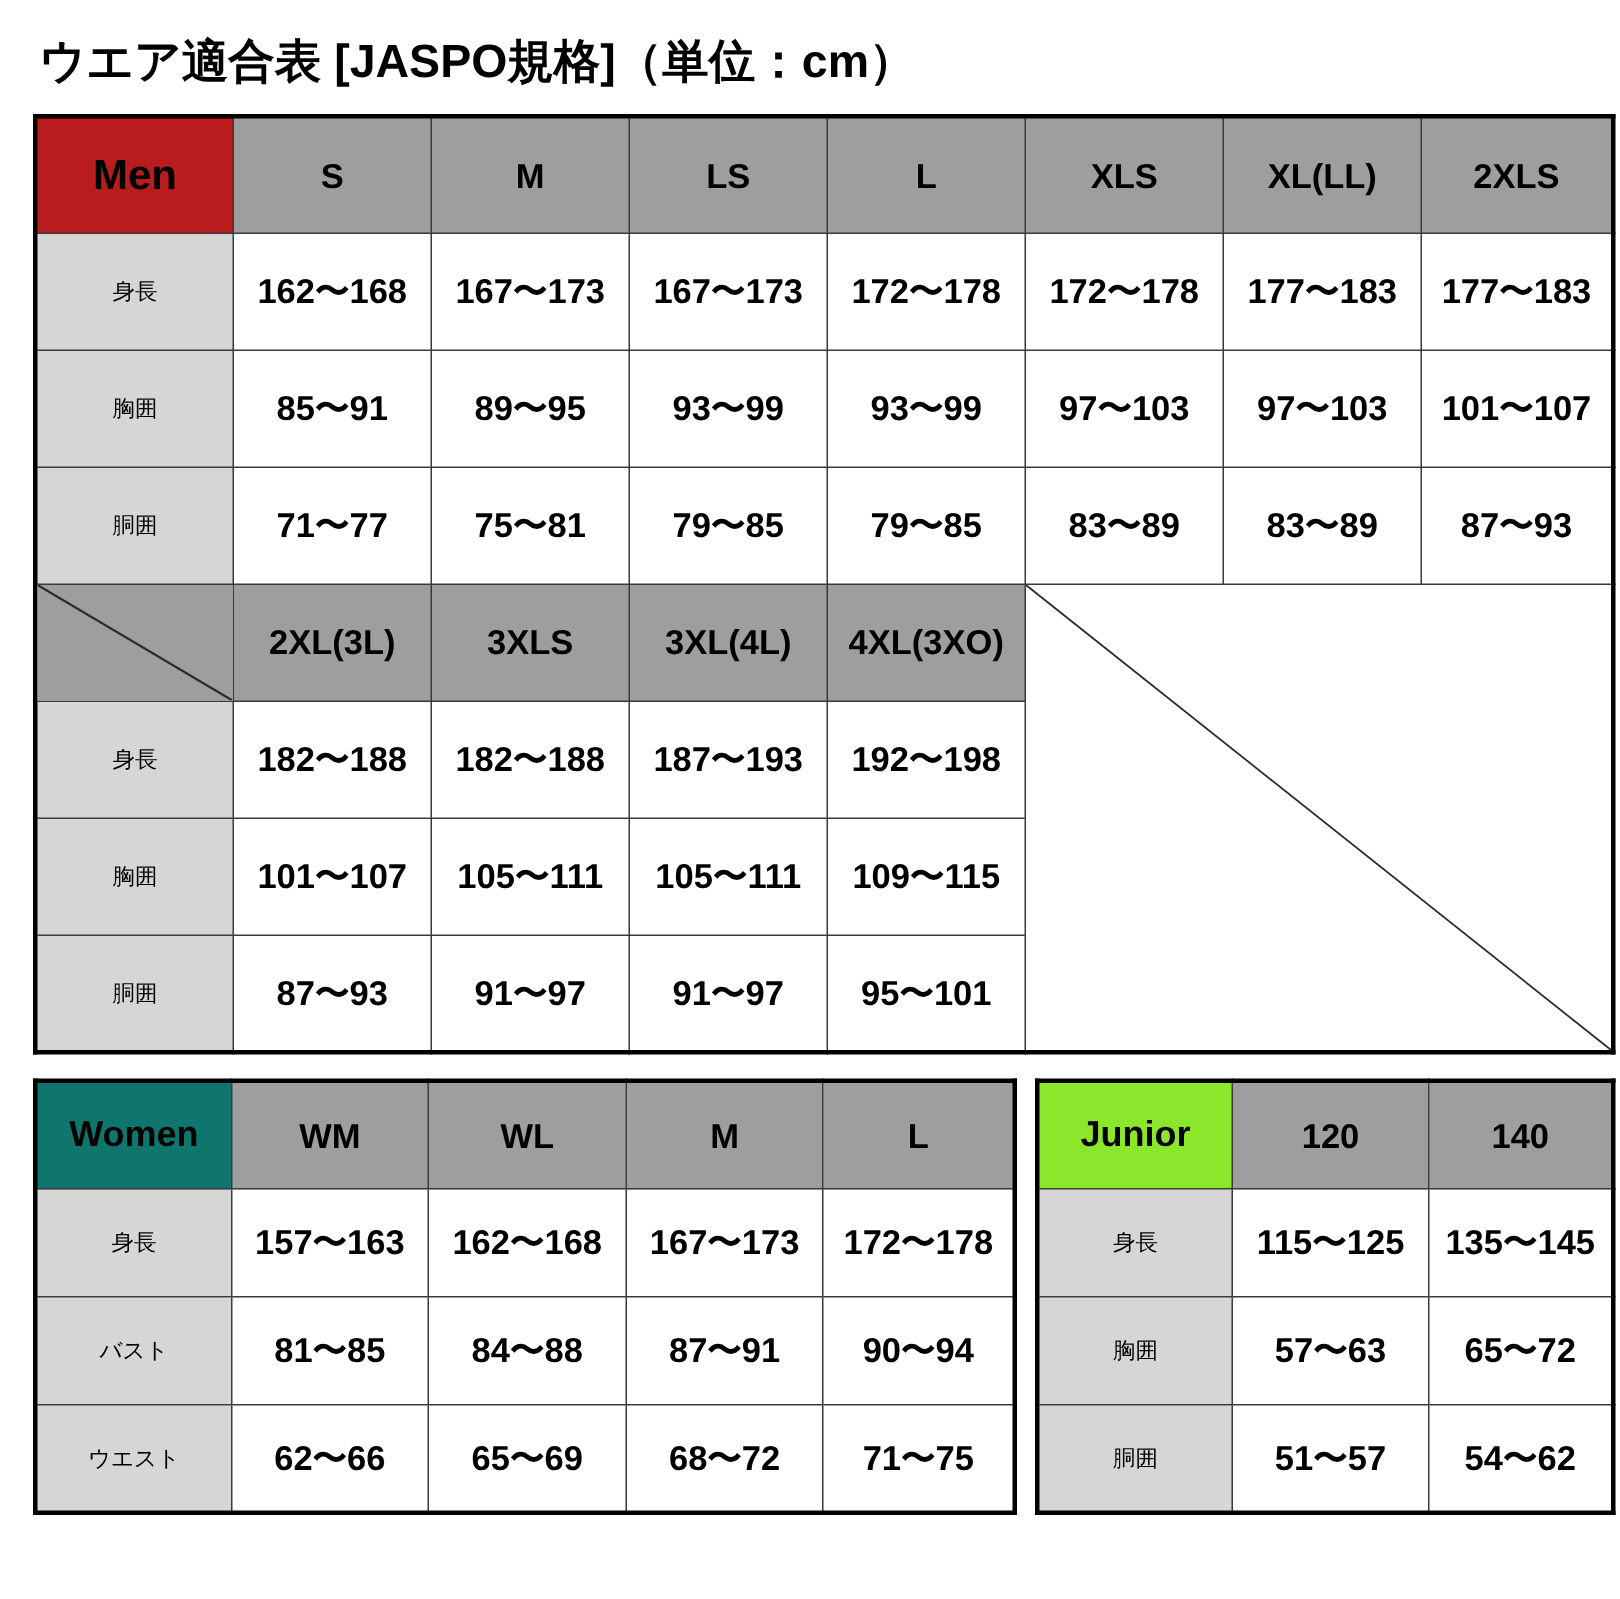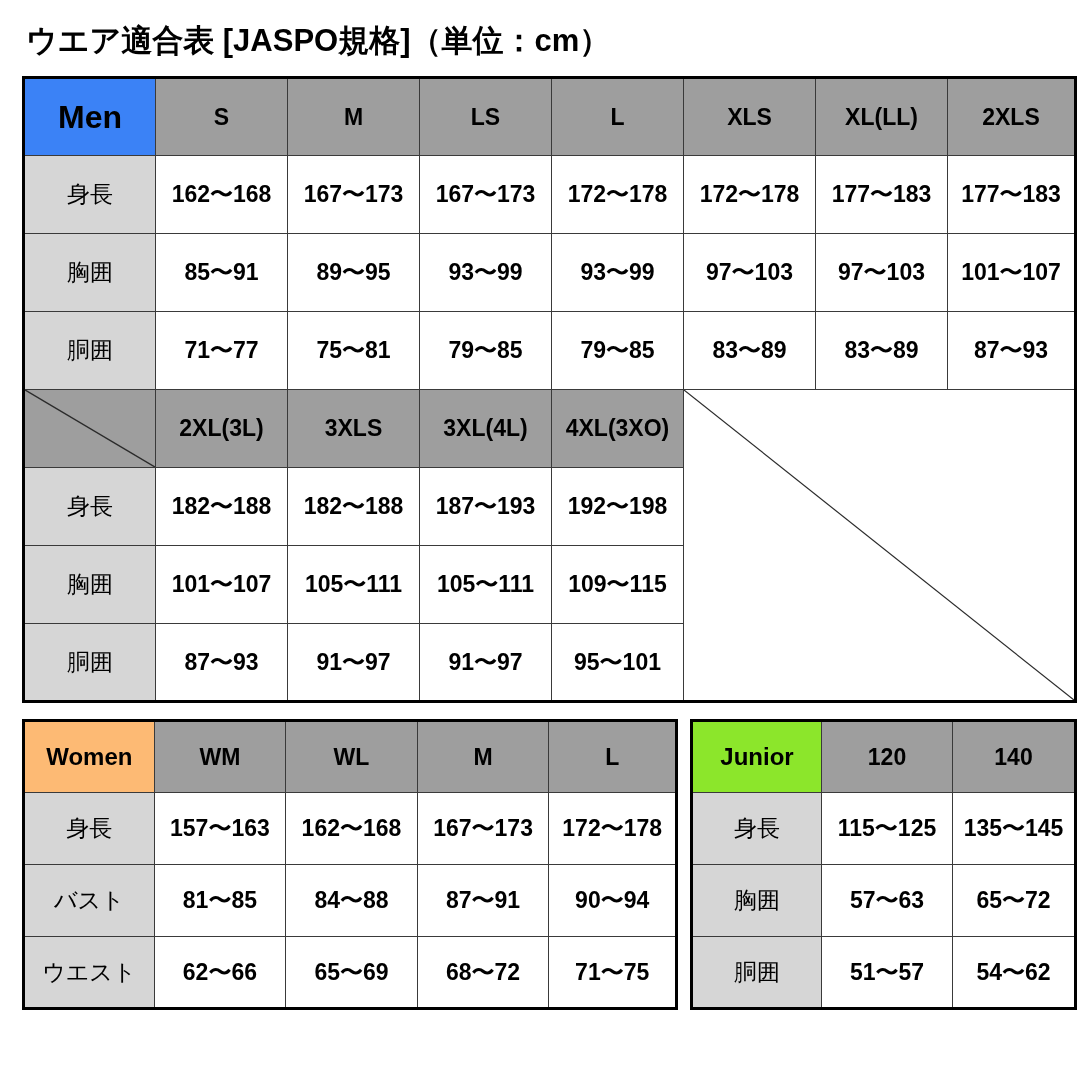--- a/index.html
+++ b/index.html
@@ -48,33 +48,33 @@
 
   
   .men-table {
     width: 1052px;
     border: 3px solid #000;
   }
   .men-table td {
     border: 1px solid #3a3a3a;
   }
   .hdr-men {
-    background: #3b82f6;
-    color: #000;
-    font-size: 32px;
+    background: #b91c1c;
+    color: #000;
+    font-size: 28px;
   }
   .hdr-size {
     background: #9e9e9e;
     color: #000;
   }
   .row-label {
     background: #d6d6d6;
     color: #000;
     font-weight: normal;
-    font-size: 23px;
+    font-size: 15px;
   }
   .val {
     background: #ffffff;
     font-weight: bold;
     font-size: 23px;
   }
   .blank-grey {
     background: #9e9e9e;
     position: relative;
     overflow: hidden;
@@ -101,21 +101,21 @@
   }
   .junior-table {
     width: 384px;
     border: 3px solid #000;
   }
   .women-table td, .junior-table td {
     border: 1px solid #3a3a3a;
     height: 72px;
   }
   .hdr-women {
-    background: #fdba74;
+    background: #0f766e;
     color: #000;
     font-size: 24px;
   }
   .hdr-junior {
     background: #8ce62b;
     color: #000;
     font-size: 24px;
   }
 
   .footnote {

